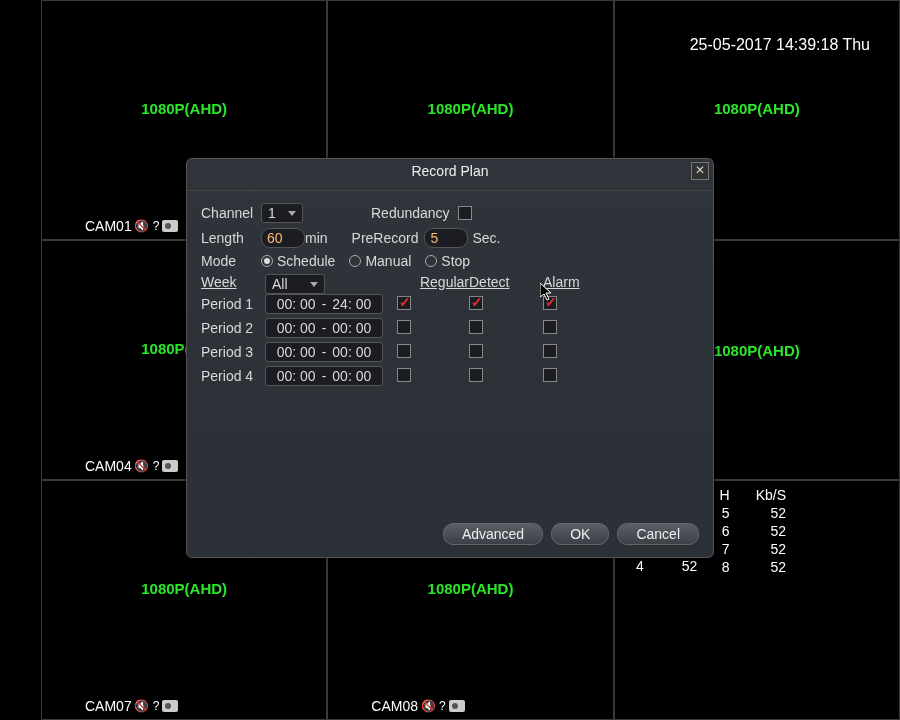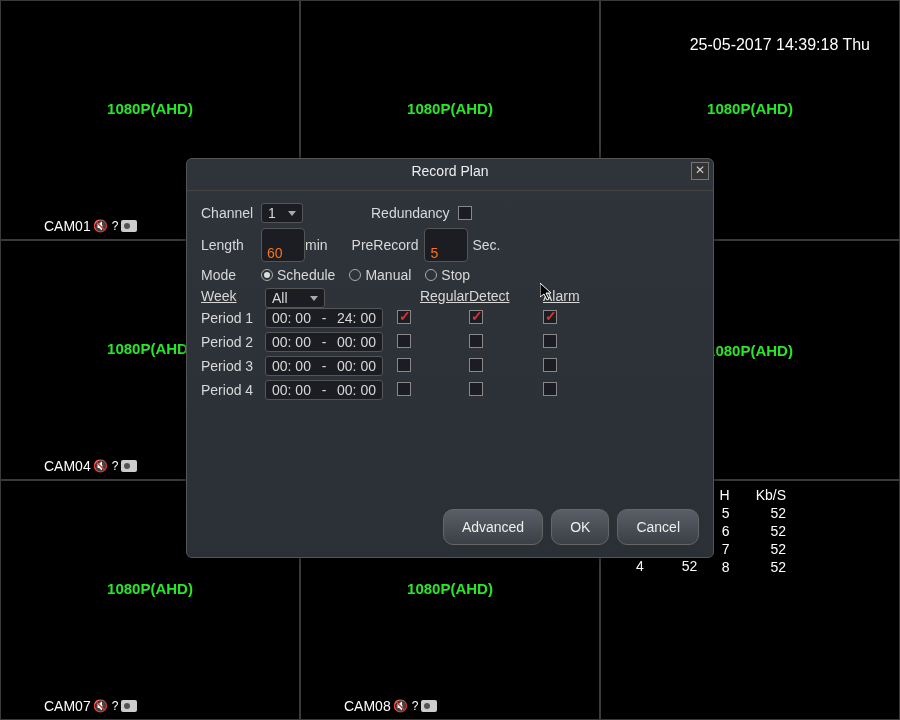--- a/index.html
+++ b/index.html
@@ -1,18 +1,18 @@
 <!DOCTYPE html>
 <html><head>
 <meta charset="utf-8">
 <style>
   * { box-sizing: border-box; margin: 0; padding: 0; font-family: Arial, sans-serif; }
   body { width: 900px; height: 720px; background: #000; position: relative; overflow: hidden; }
 
-  .grid { width: 900px; height: 720px; display: grid; grid-template-columns: 1fr 1fr 1fr; grid-template-rows: 1fr 1fr 1fr; }
+  .grid { width: 900px; height: 720px; display: grid; grid-template-columns: 1fr 1fr 1fr; grid-template-rows: 1fr 1fr 1fr; padding-left: 41px; }
   .cell { border: 1px solid #3a3a3a; position: relative; }
   .cell .res { position: absolute; top: 45%; left: 50%; transform: translate(-50%, -50%); color: #29e629; font-size: 15px; font-weight: bold; }
   .cell .cam { position: absolute; bottom: 5px; left: 3px; color: #fff; font-size: 14px; display: flex; align-items: center; gap: 3px; margin-left: 40px; }
   .cell .cam .mute { color: #fff; font-size: 12px; }
   .cell .cam .q { color: #fff; font-size: 12px; }
   .cell .cam .camico { display: inline-block; width: 16px; height: 12px; background: #ccc; border-radius: 2px; position: relative; }
   .cell .cam .camico::after { content: ""; position: absolute; top: 3px; left: 3px; width: 6px; height: 6px; border-radius: 50%; background: #555; }
 
   .timestamp { position: absolute; top: 36px; right: 30px; color: #fff; font-size: 16px; z-index: 5; }
 
@@ -30,43 +30,43 @@
   }
   .titlebar { height: 32px; text-align: center; color: #eee; font-size: 14px; line-height: 24px; position: relative; border-bottom: 1px solid #444; }
   .closebtn { position: absolute; right: 4px; top: 3px; width: 18px; height: 18px; border: 1px solid #777; color: #ccc; font-size: 12px; text-align: center; line-height: 15px; cursor: pointer; background:#333;}
 
   .body { padding: 12px 14px; color: #d8d8d8; font-size: 14px; }
   .row { display: flex; align-items: center; margin-bottom: 5px; }
   .lbl { width: 60px; }
   .lbl2 { margin-left: 46px; }
   .sel { display: inline-flex; align-items: center; background: #1b1d22; border: 1px solid #555; border-radius: 3px; height: 20px; padding: 0 6px; min-width: 42px; justify-content: space-between; cursor:pointer; }
   .sel .caret { width:0;height:0;border-left:4px solid transparent;border-right:4px solid transparent;border-top:5px solid #aaa; margin-left:6px;}
-  .txt { background:#1b1d22; border:1px solid #555; border-radius:4px; height:20px; padding:16px 5px; color:#f97316; width:44px; }
+  .txt { background:#1b1d22; border:1px solid #555; border-radius:9px; height:20px; padding:1px 5px; color:#fdba74; width:44px; }
   .cbx { display:inline-block; width:14px; height:14px; border:1px solid #888; background:#1b1d22; position:relative; cursor:pointer;}
   .cbx.checked::after { content:"✓"; position:absolute; top:-3px; left:1px; color:#e03030; font-size:14px; font-weight:bold;}
   .radio { display:inline-block; width:12px;height:12px;border:1px solid #aaa;border-radius:50%; margin-right:4px; position:relative; cursor:pointer;}
   .radio.sel-on::after{content:"";position:absolute;top:2px;left:2px;width:6px;height:6px;border-radius:50%;background:#ddd;}
   .rlabel{margin-right:14px;}
 
   .cols { display:flex; margin-top:2px;text-decoration:underline; }
   .cols .c0{width:64px;}
   .cols .ct{width:132px;}
   .cols .c1{width:72px;text-align:right;}
   .cols .c2{width:74px;text-align:left;}
   .cols .c3{width:60px;text-align:left;}
-  .ptime { display:inline-flex; align-items:center; background:#1b1d22; border:1px solid #555; border-radius:3px; height:20px; padding:0 6px; width:118px; justify-content:space-between; gap:2px;}
+  .ptime { display:inline-flex; align-items:center; background:#1b1d22; border:1px solid #555; border-radius:3px; height:20px; padding:0 6px; width:118px; justify-content:center; gap:2px;}
   .ptime span.sep{margin:0 4px;}
   .prow{display:flex;align-items:center;margin-bottom:4px;}
   .prow .c0{width:64px;}
   .prow .cb{width:72px;}
   .prow .cb2{width:74px;}
   .prow .cb3{width:60px;}
 
   .btnrow { position:absolute; bottom:12px; right:14px; display:flex; gap:8px;}
-  .btn { background:linear-gradient(#5a5e66,#3b3f46); border:1px solid #666; border-radius:10px; color:#eee; font-size:14px; padding:9px 18px; cursor:pointer;}
+  .btn { background:linear-gradient(#5a5e66,#3b3f46); border:1px solid #666; border-radius:10px; color:#eee; font-size:14px; padding:2px 18px; cursor:pointer;}
 
   .cursor { position:absolute; top:283px; left:540px; z-index:20; font-size:16px; color:#fff; pointer-events:none;}
 </style>
 </head>
 <body>
 
 <div class="grid">
   <div class="cell">
     <div class="res">1080P(AHD)</div>
     <div class="cam">

